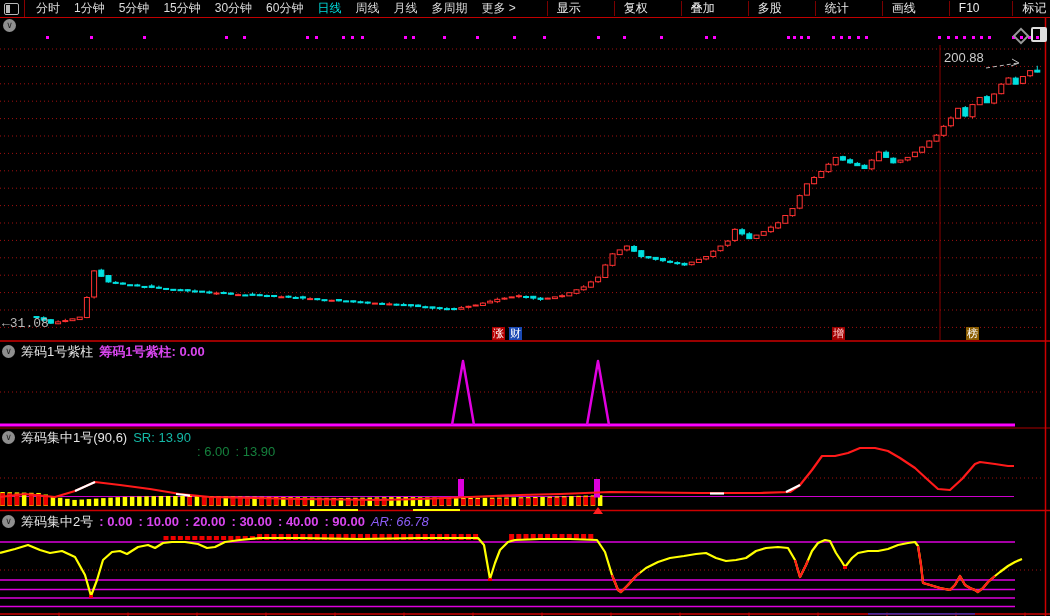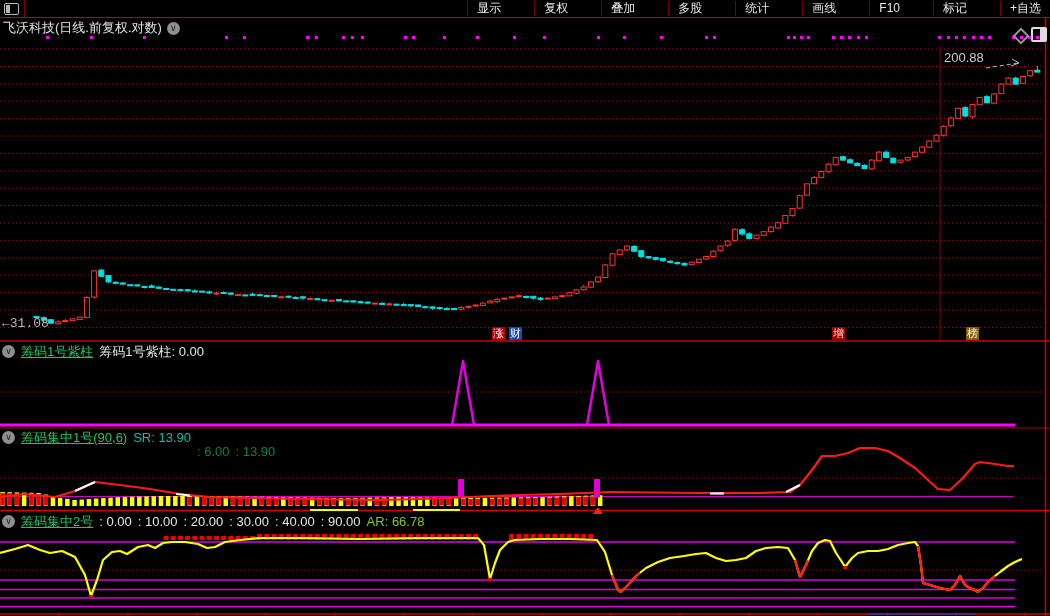--- a/index.html
+++ b/index.html
@@ -18,25 +18,25 @@
   .actions{margin-left:auto;display:flex;}
   .actions span{color:#eaeaea;font-size:12px;line-height:15px;padding:0 9px;border-left:1px solid #7a0000;white-space:nowrap;margin-left:24px;}
   
   .ovl{position:absolute;z-index:4;}
   #titlebar{top:19px;left:3px;color:#e2e2e2;font-size:13px;display:flex;align-items:center;gap:5px;}
   .chev{width:13px;height:13px;border-radius:50%;background:#8f8f8f;color:#222;font-size:9px;
         line-height:13px;text-align:center;display:inline-block;}
   #maxlabel{top:50px;left:944px;color:#cccccc;font-size:13px;}
   #minlabel{top:316px;left:2px;color:#b8b8b8;font-size:13px;font-family:Liberation Mono, monospace;}
   .phead{left:2px;height:15px;display:flex;align-items:center;gap:6px;font-size:13px;white-space:nowrap;}
-  .gname{color:#22c55e;text-decoration:underline;}
-  .mag{color:#e5e5e5;}
+  .gname{color:#e5e5e5;}
+  .mag{color:#d946ef;font-weight:bold;}
   .whitev{color:#14b8a6;}
   .redv{color:#15803d;margin-top:28px;}
-  .yellowv{color:#84cc16;}
+  .yellowv{color:#8b5cf6;font-style:italic;}
   .badge{position:absolute;top:327px;width:13px;height:13px;font-size:11px;line-height:13px;
          text-align:center;color:#fff;z-index:4;}
   #dicon{top:30px;left:1015px;width:8px;height:8px;border:2px solid #999;transform:rotate(45deg);}
   #wicon{top:27px;left:1031px;width:12px;height:11px;border:2px solid #ddd;border-radius:2px;}
   #wicon::after{content:"";position:absolute;right:0;top:0;bottom:0;width:5px;background:#ddd;}
 </style>
 </head>
 <body>
 
 <div id="app">
@@ -618,35 +618,47 @@
       <line x1="887" y1="612.5" x2="887" y2="616" stroke="#cc0000" stroke-width="1"></line>
       <line x1="956" y1="612.5" x2="956" y2="616" stroke="#cc0000" stroke-width="1"></line>
       <line x1="1025" y1="612.5" x2="1025" y2="616" stroke="#cc0000" stroke-width="1"></line>
       <rect x="868" y="613.2" width="107" height="1.4" fill="#3333bb"></rect>
     </svg>
 
   <div id="menubar">
     <span id="menuicon-wrap">
         <span id="menuicon"></span>
       </span>
+    <div class="periods">
+      <span>分时</span>
+      <span>1分钟</span>
+      <span>5分钟</span>
+      <span>15分钟</span>
+      <span>30分钟</span>
+      <span>60分钟</span>
+      <span class="active">日线</span>
+      <span>周线</span>
+      <span>月线</span>
+      <span>多周期</span>
+      <span>更多 &gt;</span>
+    </div>
     <div class="actions">
       <span>显示</span>
       <span>复权</span>
       <span>叠加</span>
       <span>多股</span>
       <span>统计</span>
       <span>画线</span>
       <span>F10</span>
       <span>标记</span>
       <span>+自选</span>
     </div>
   </div>
 
   <div id="titlebar" class="ovl">
-    <span>飞沃科技(日线.前复权.对数)</span>
     <span class="chev">∨</span>
   </div>
 
   <span id="dicon" class="ovl"></span>
   <span id="wicon" class="ovl"></span>
 
   <span id="maxlabel" class="ovl">200.88</span>
   <span id="minlabel" class="ovl">←31.08</span>
 
   <div id="badges">

